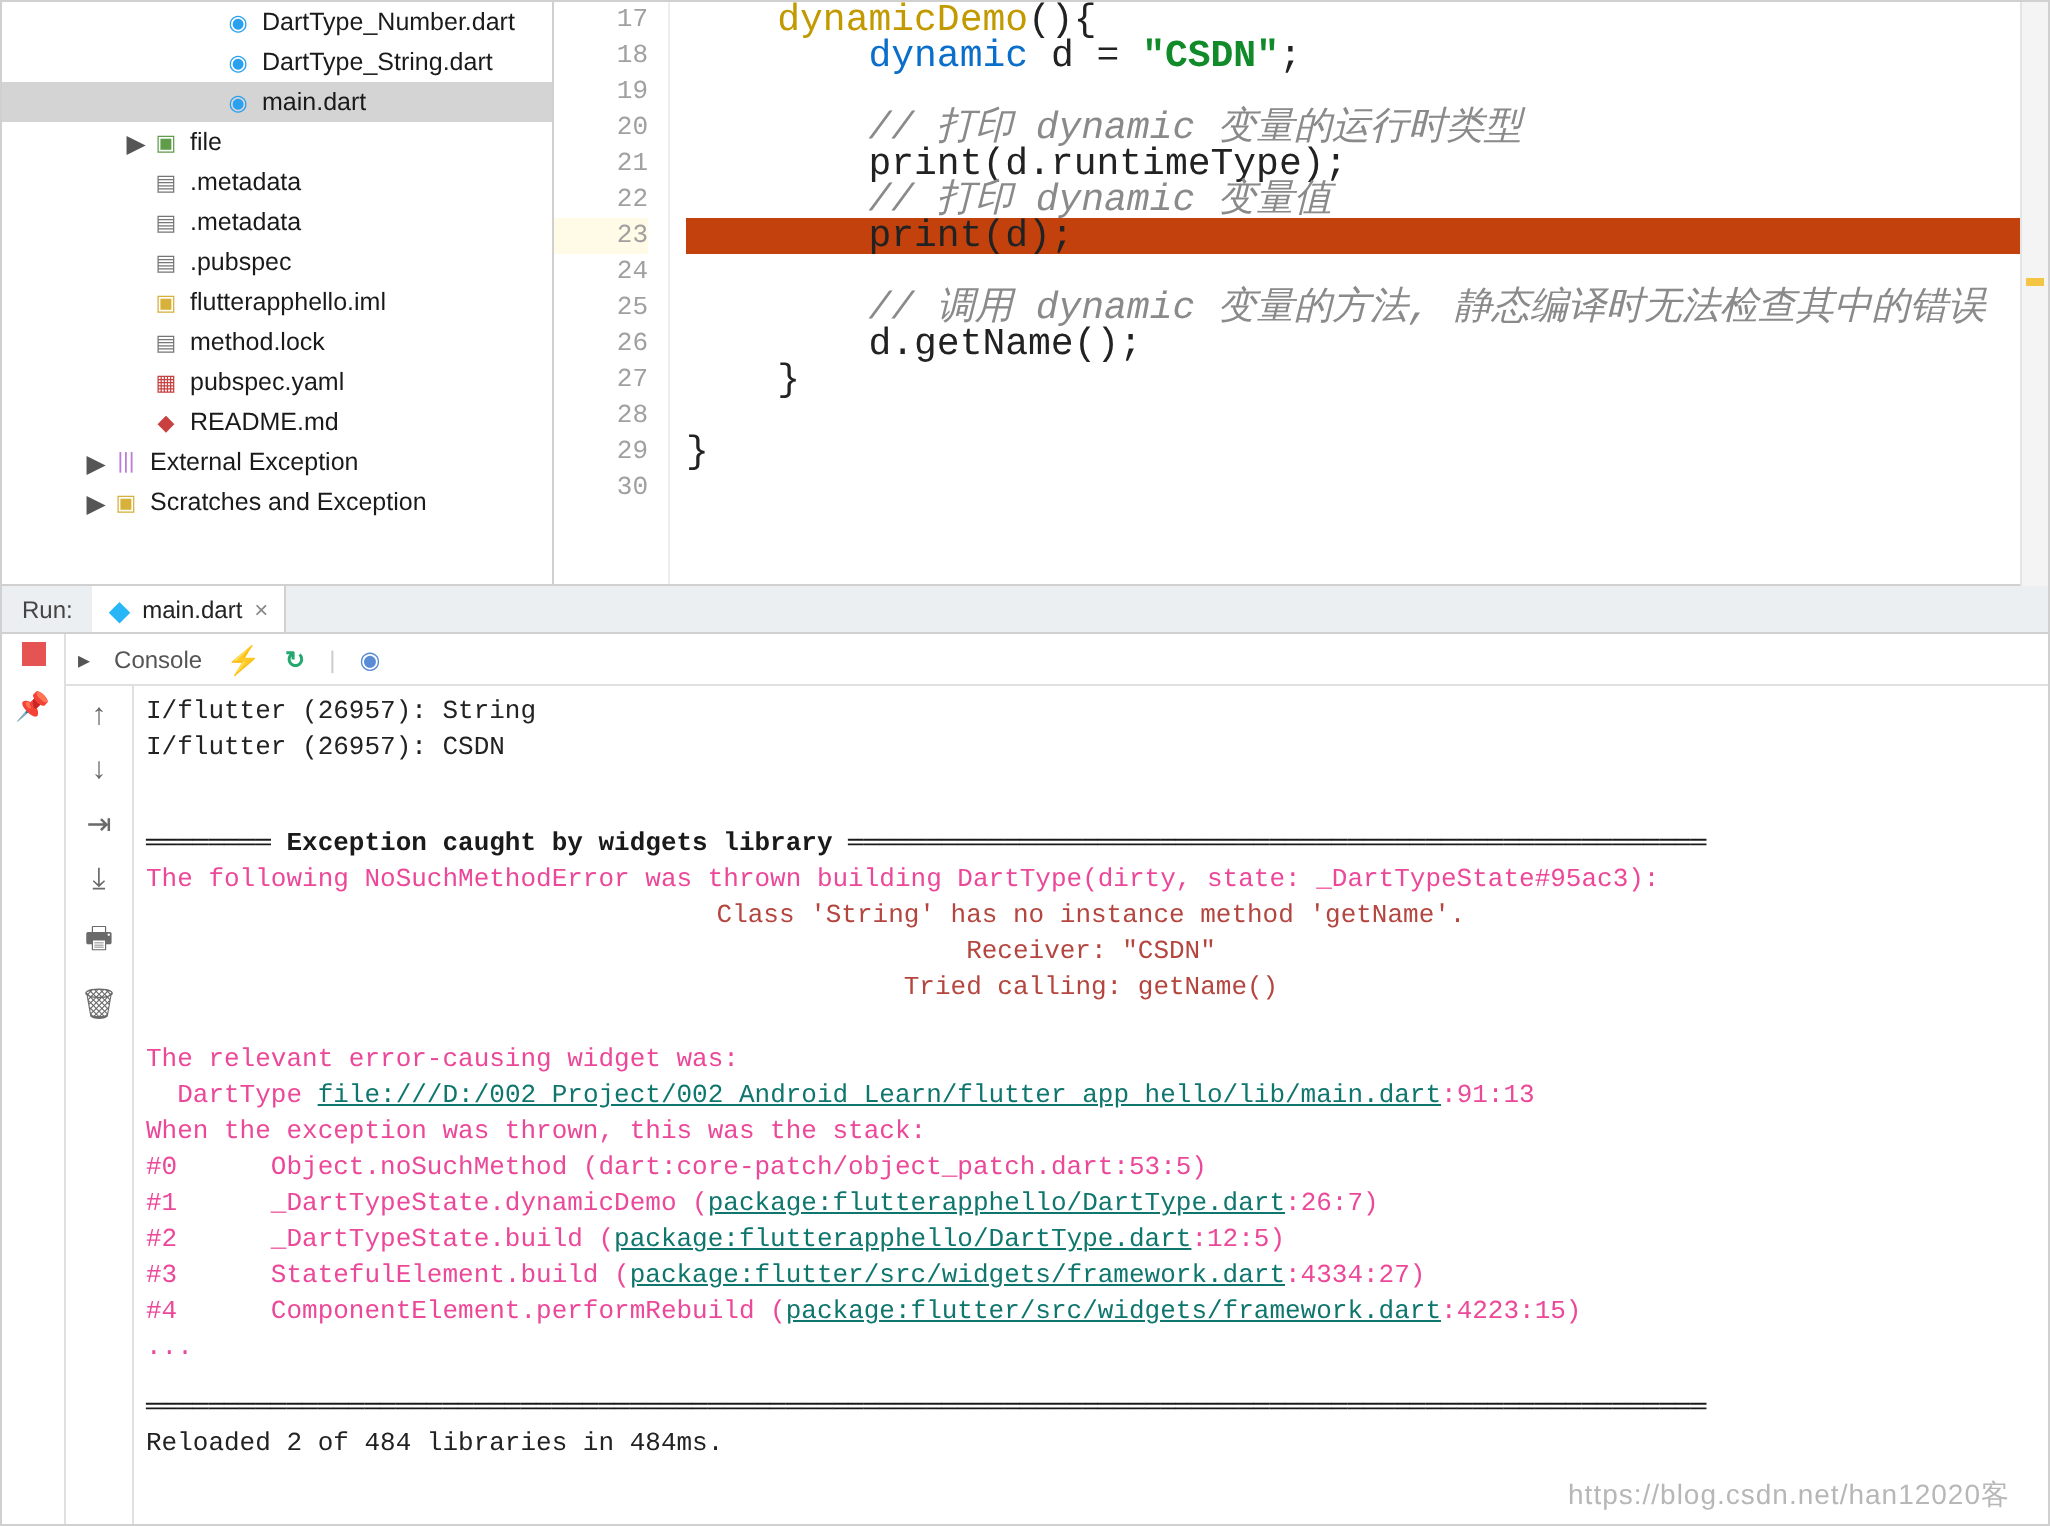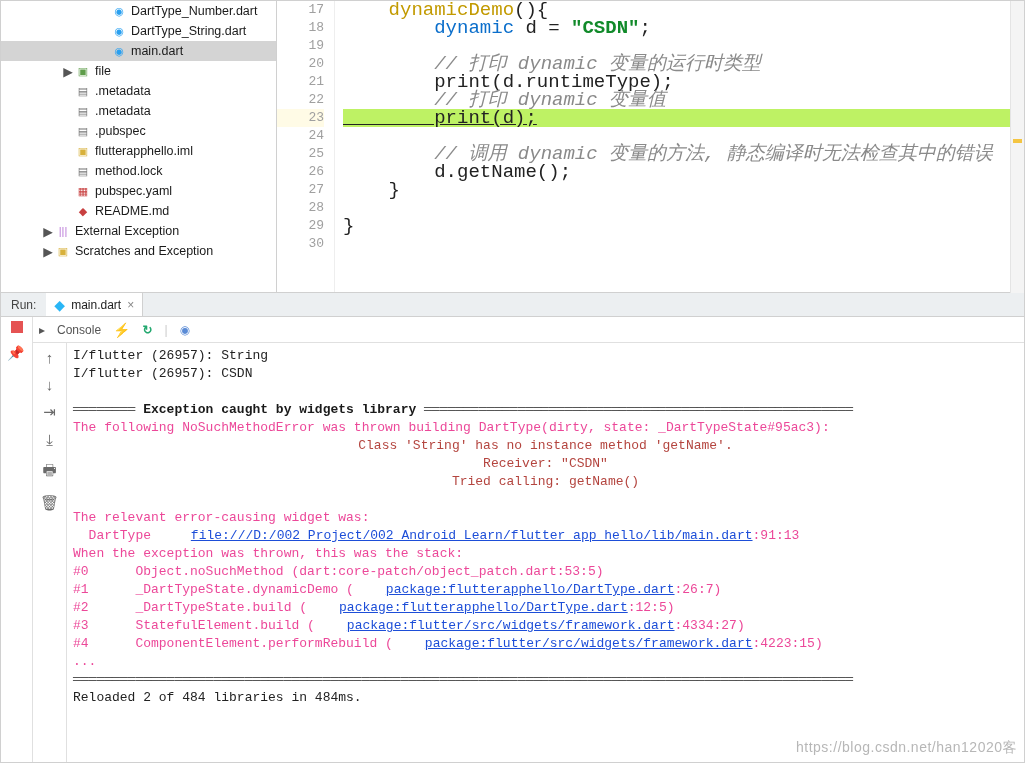--- a/index.html
+++ b/index.html
@@ -92,21 +92,21 @@
     flex: 1;
     font-family: Consolas, "Courier New", monospace;
     font-size: 19px;
     line-height: 18px;
     padding-left: 8px;
     white-space: pre;
     color: #222;
     overflow: hidden;
   }
   .code .row { height: 18px; }
-  .code .bglite { background: #bef264; text-decoration: underline; }
+  .code .bglite { background: #c2410c; }
   .kw { color:#0a6ecb; }
   .fn { color:#c29a00; }
   .str { color:#118a2a; font-weight:bold; }
   .cmt { color:#8a8a8a; font-style: italic; }
   .ed-scroll {
     position:absolute; top:0; right:0; width:14px; height:292px;
     background:#f4f4f4; border-left:1px solid #e4e4e4;
   }
   .ed-scroll .marker{ position:absolute; left:2px; right:2px; height:4px; background:#f4c542; }
 
@@ -165,28 +165,28 @@
   .console {
     flex:1;
     font-family: Consolas, "Courier New", monospace;
     font-size: 13px;
     line-height: 18px;
     padding: 4px 6px 0 6px;
     overflow:hidden;
     white-space: pre;
     color:#222;
   }
-  .console .errhead { color:#1a1a1a; font-weight:bold; }
+  .console .errhead { color:#1a1a1a; font-weight:bold;margin-top:12px; }
   .console .err { color:#b4453f;text-align:center; }
-  .console .link { color:#1d4ed8; text-decoration: underline; cursor:pointer;margin-left:32px; }
+  .console .link { color:#0f766e; text-decoration: underline; cursor:pointer; }
   .console .gray { color:#ec4899; }
   .console .row { height:18px; }
 
   .watermark{
-    position:absolute; right:8px; bottom:6px;
+    position:absolute; right:20px; bottom:6px;
     color:#b7b7b7; font-size:14px;
     pointer-events:none;
     letter-spacing:0.5px;
   }
 
   .code-col { flex:1; position:relative; display:flex; }
 </style>
 </head>
 <body>
 

